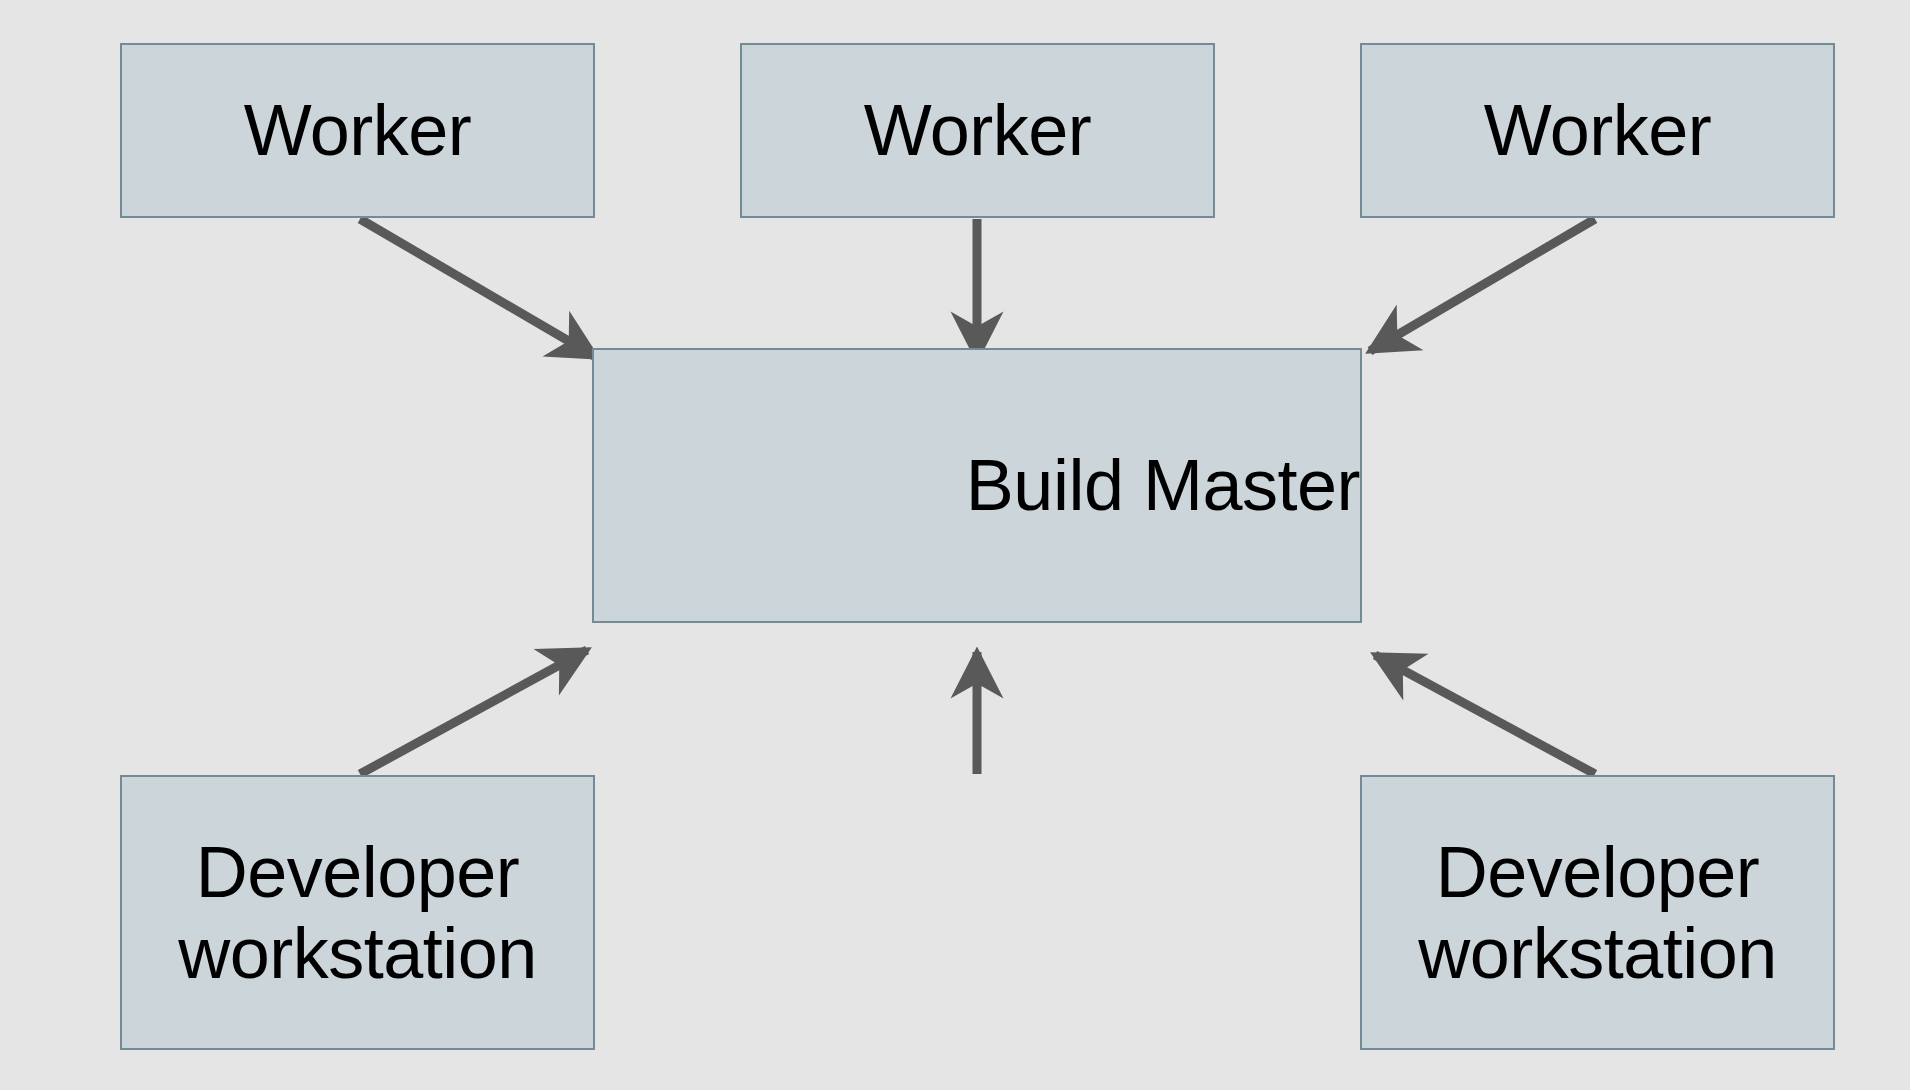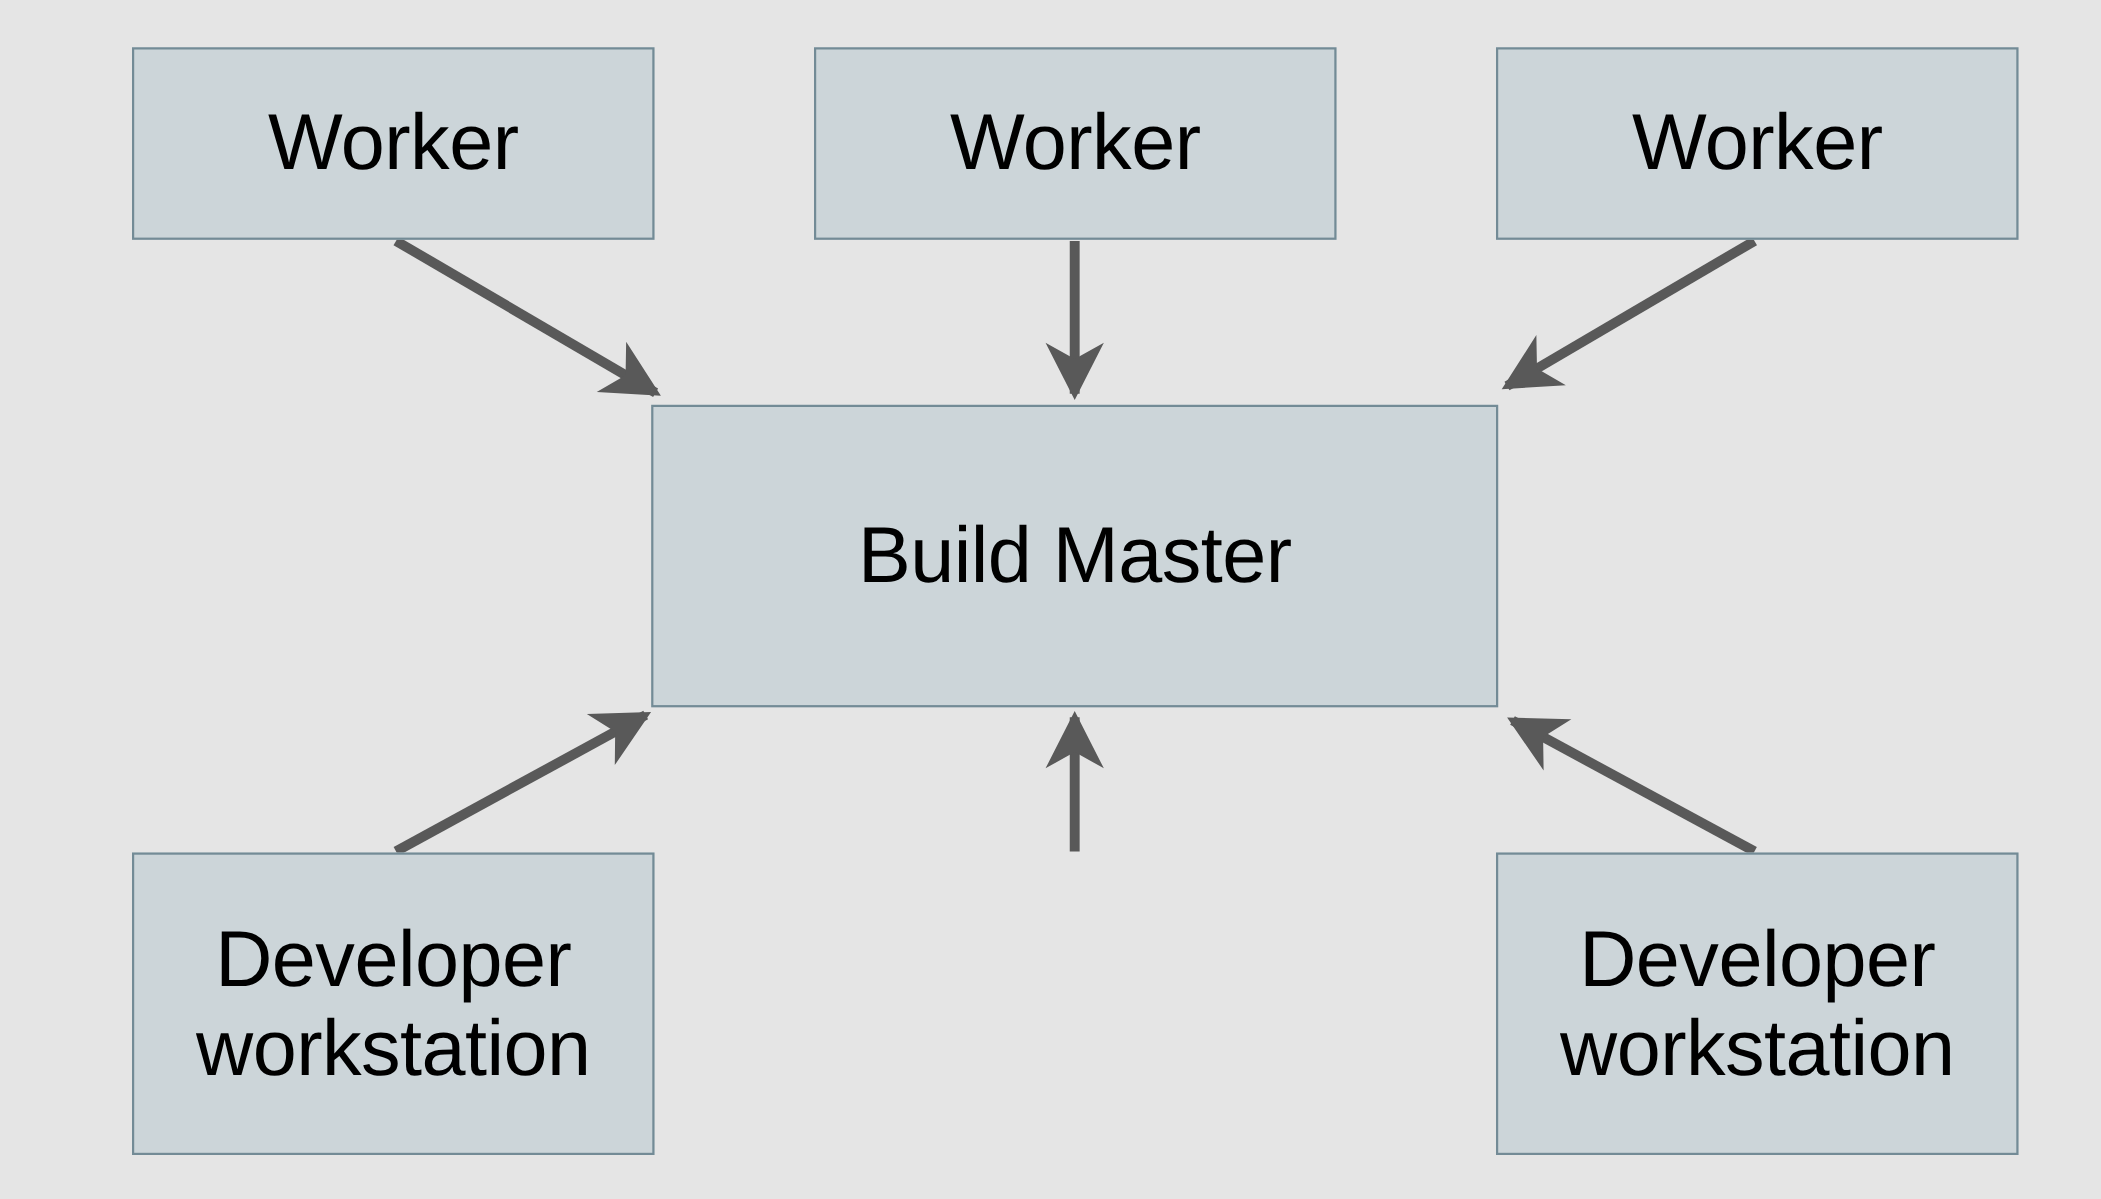--- a/index.html
+++ b/index.html
@@ -44,21 +44,21 @@
     font-weight: 400;
     line-height: 1.12;
     letter-spacing: -0.5px;
     white-space: pre-line;
   }
   
   #node-worker-1 { left: 120px; top: 43px;  width: 475px; height: 175px; }
   #node-worker-2 { left: 740px; top: 43px;  width: 475px; height: 175px; }
   #node-worker-3 { left: 1360px; top: 43px; width: 475px; height: 175px; }
   
-  #node-build-master { left: 592px; top: 368px; width: 770px; height: 275px; }
+  #node-build-master { left: 592px; top: 348px; width: 770px; height: 275px; justify-content: flex-end; }
   
   #node-dev-ws-1 { left: 120px;  top: 775px; width: 475px; height: 275px; }
   #node-ci-server { left: 740px;  top: 775px; width: 475px; height: 275px; }
   #node-dev-ws-2 { left: 1360px; top: 775px; width: 475px; height: 275px; }
 </style>
 </head>
 <body>
 
 <div id="canvas">
 

